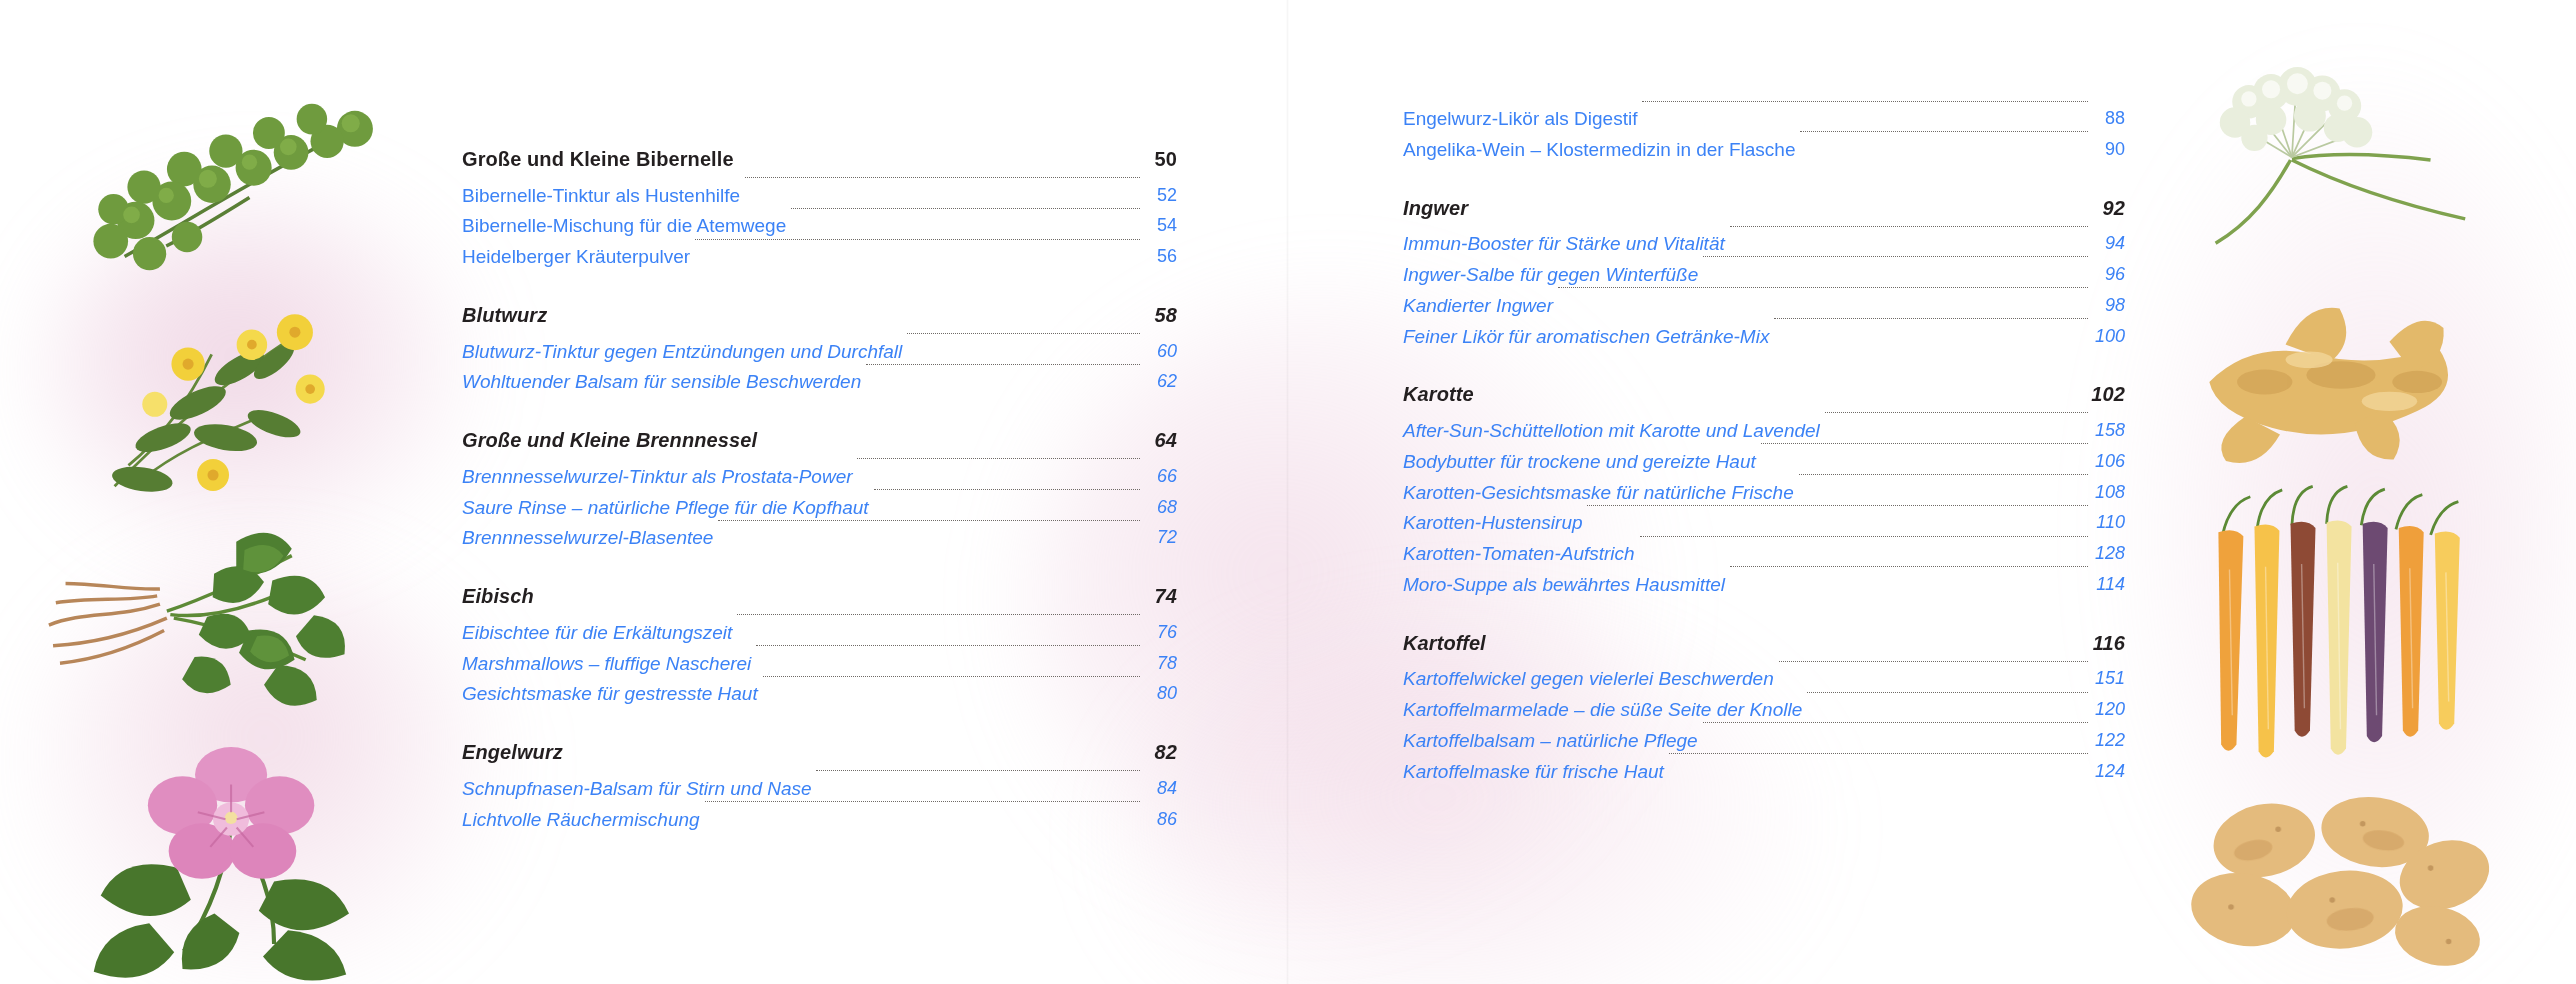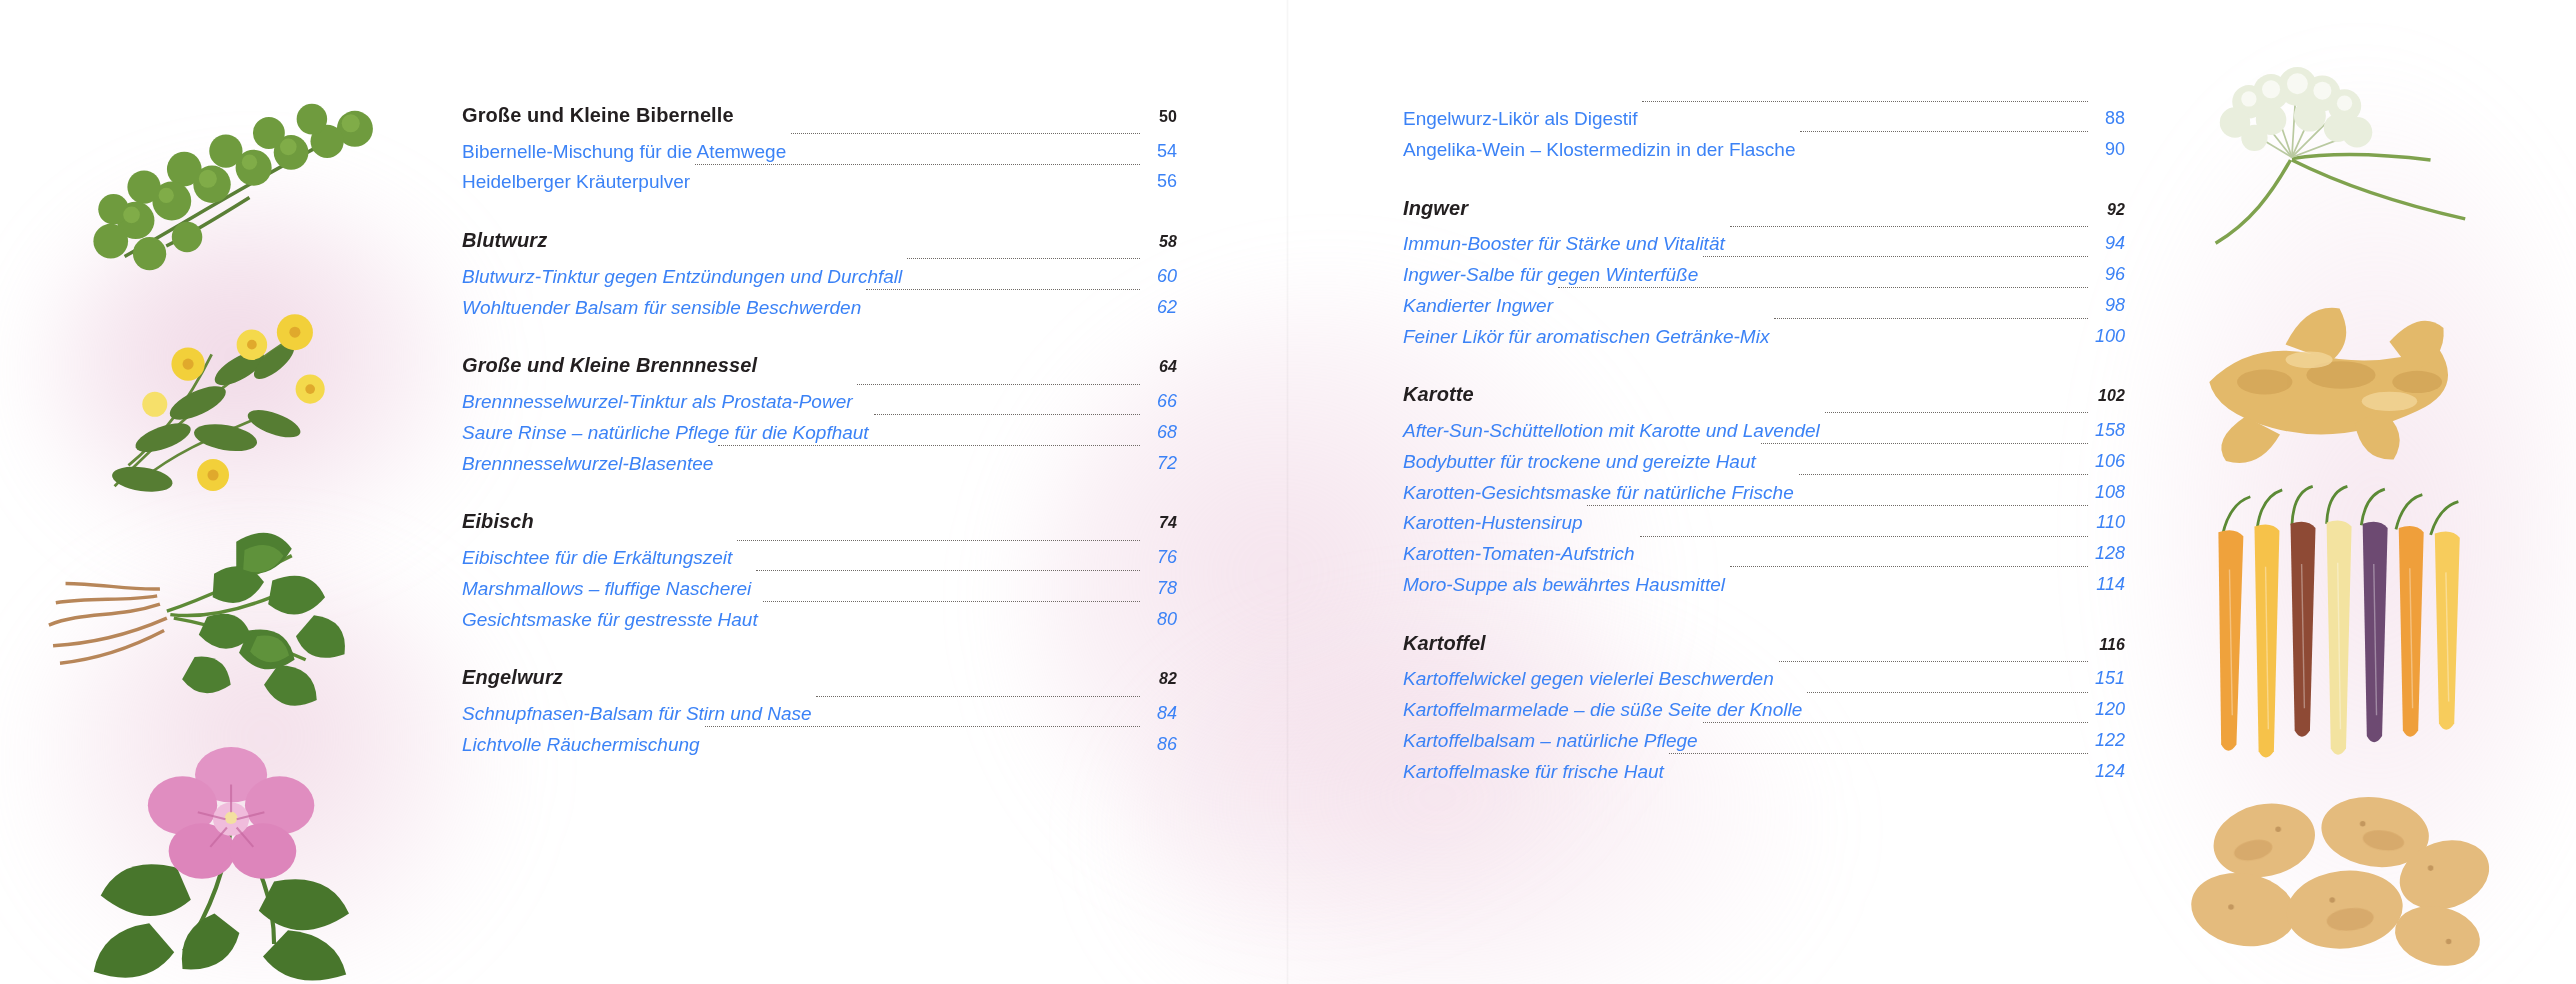--- a/index.html
+++ b/index.html
@@ -49,37 +49,37 @@
     position: absolute;
     left: 1286px; top: 0; width: 2.8px; height: 984px;
     background: linear-gradient(to right, rgba(0,0,0,0.0), rgba(0,0,0,0.035), rgba(0,0,0,0.0));
   }
 
   
   .toc-col {
     position: absolute;
     top: 104px;
   }
-  .col-left  { left: 462px;  width: 715px; }
+  .col-left  { left: 462px;  width: 715px; margin-top: 44px; }
   .col-right { left: 1403px; width: 722px; }
 
   .group { margin-bottom: 0; }
   .group + .group { margin-top: 31px; font-style: italic; }
 
   .group-head {
     display: flex;
     align-items: baseline;
     font-weight: bold;
     font-size: 20px;
     letter-spacing: 0.1px;
     margin-bottom: 9.7px;
   }
   .group-head .gtitle { white-space: nowrap; }
   .group-head .gfill { flex: 1 1 auto; }
-  .group-head .gpage { font-weight: bold; font-size: 16px; text-align: center; }
+  .group-head .gpage { font-weight: bold; font-size: 20px; text-align: center; }
 
   .entry {
     display: flex;
     align-items: flex-start;
     font-size: 19px;
     line-height: 1.62;
     color: #3b82f6;
   }
   .entry .etitle { white-space: nowrap; }
   .entry .dots {
@@ -377,20 +377,25 @@
 </div>
 
 <div class="toc-col col-left" id="col-left">
     <div class="group">
       <div class="group-head">
         <span class="gtitle">Große und Kleine Bibernelle</span>
         <span class="gfill"></span>
         <span class="gpage">50</span>
       </div>
       <div class="entry">
+        <span class="etitle">Bibernelle-Tinktur als Hustenhilfe</span>
+        <span class="dots"></span>
+        <span class="epage">52</span>
+      </div>
+      <div class="entry">
         <span class="etitle">Bibernelle-Mischung für die Atemwege</span>
         <span class="dots"></span>
         <span class="epage">54</span>
       </div>
       <div class="entry">
         <span class="etitle">Heidelberger Kräuterpulver</span>
         <span class="dots"></span>
         <span class="epage">56</span>
       </div>
     </div>

